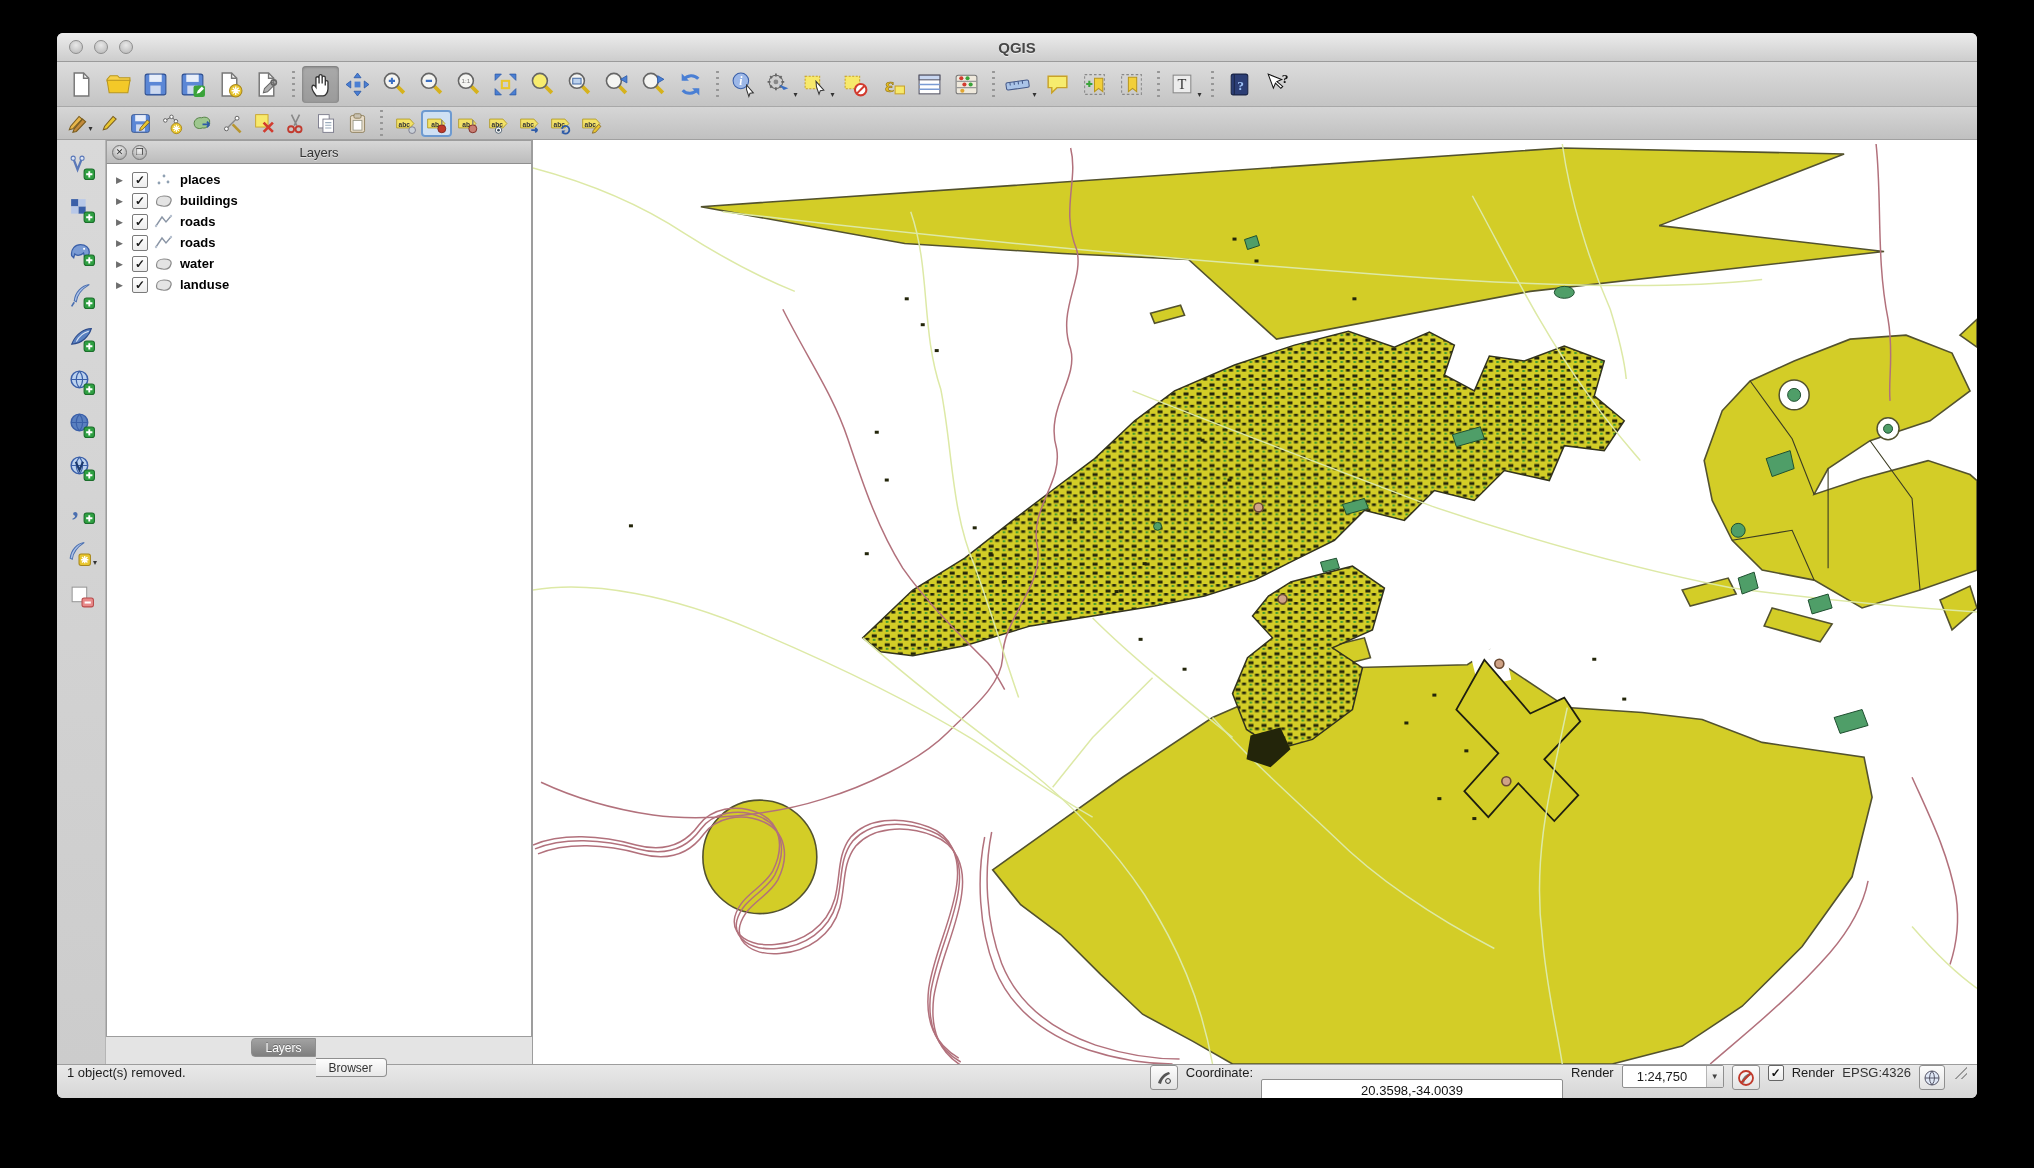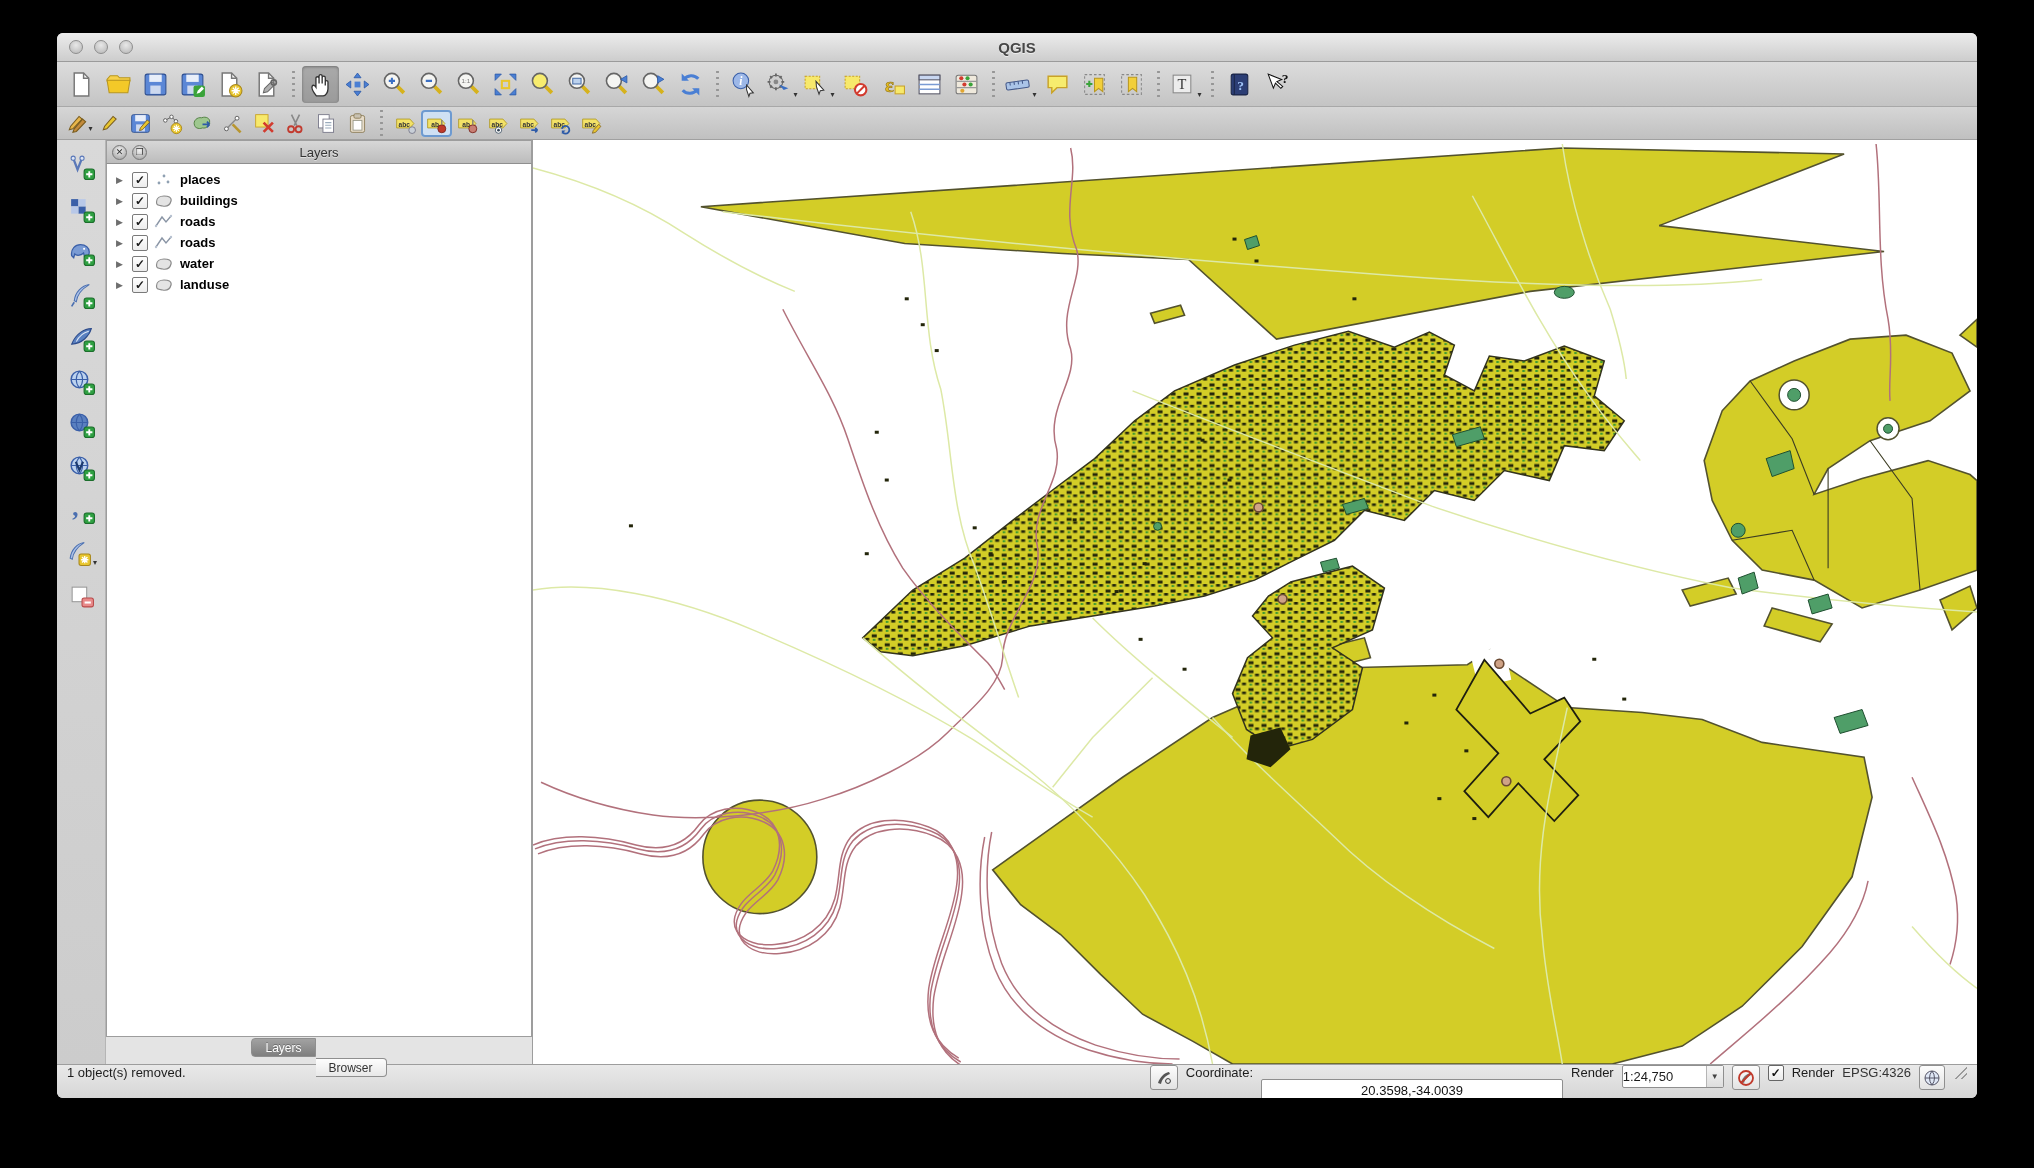--- a/index.html
+++ b/index.html
@@ -69,21 +69,21 @@
   #statusbar{height:33px;flex:0 0 33px;background:linear-gradient(#e9e9e9,#d6d6d6);border-top:1px solid #9d9d9d;
     display:flex;align-items:flex-start;padding:0 10px;gap:8px;font-size:13px;color:#1c1c1c;}
   #status-msg{flex:0 0 auto;}
   .spacer{flex:1;}
   .sbtn{width:26px;height:23px;background:linear-gradient(#fdfdfd,#e2e2e2);border:1px solid #8f8f8f;border-radius:3px;
     display:flex;align-items:center;justify-content:center;}
   .sbtn svg{width:18px;height:18px;}
   #coord-field{width:300px;height:21px;background:#fff;border:1px solid #8f8f8f;border-radius:2px;
     text-align:center;font-size:13px;color:#111;font-family:"Liberation Sans",sans-serif;padding:0;margin-top:14px;}
   #scale-combo{width:100px;height:21px;background:#fff;border:1px solid #8f8f8f;border-radius:2px;display:flex;align-items:center;}
-  #scale-value{flex:1;padding-left:0;font-size:13px;}
+  #scale-value{flex:1;padding-left:14px;font-size:13px;}
   #scale-arrow{width:16px;height:100%;border-left:1px solid #b5b5b5;display:flex;align-items:center;justify-content:center;
     font-size:8px;color:#444;background:linear-gradient(#f6f6f6,#dedede);}
   #render-check{width:14px;height:14px;background:linear-gradient(#fff,#eaeaea);border:1px solid #666;border-radius:2px;
     display:flex;align-items:center;justify-content:center;font-size:12px;font-weight:bold;color:#111;line-height:1;}
   #grip{width:14px;height:14px;clip-path:polygon(100% 0,100% 100%,0 100%);
     background:repeating-linear-gradient(-45deg,transparent 0 3px,#9a9a9a 3px 4.5px);}
 </style>
 </head>
 <body>
 

